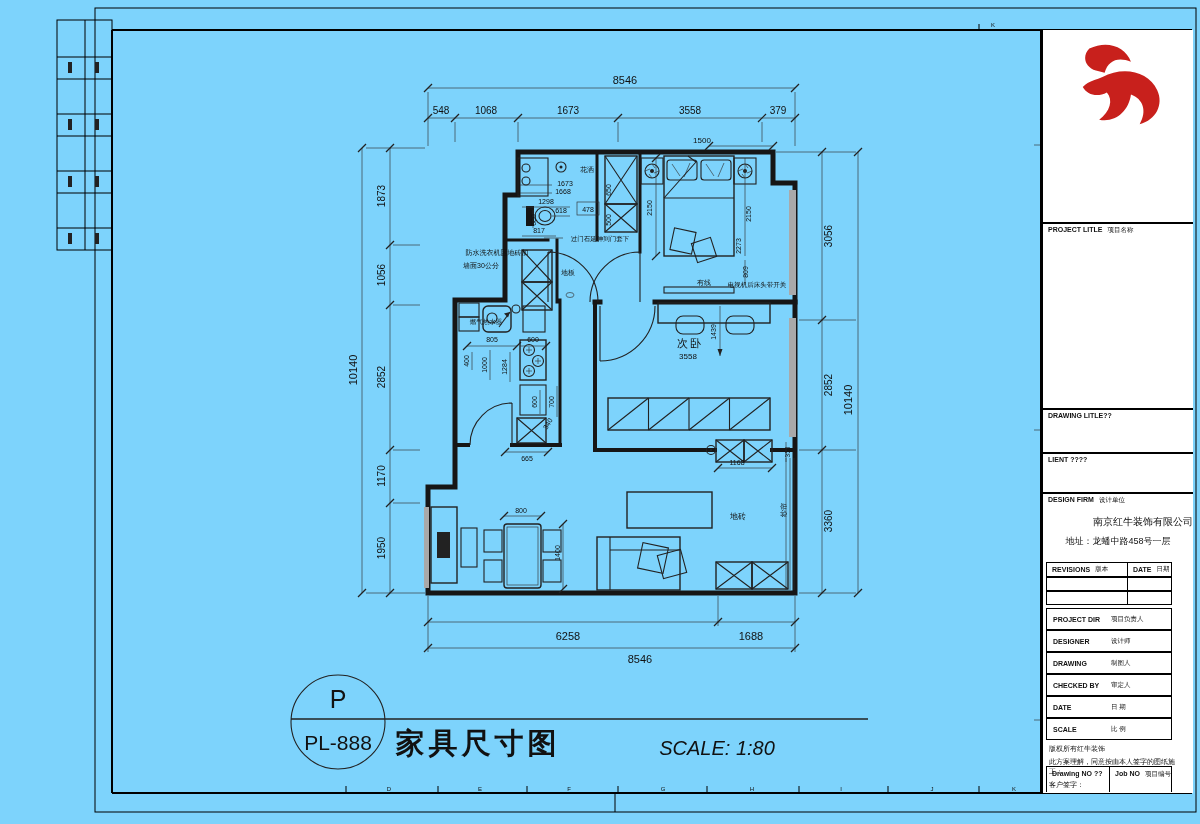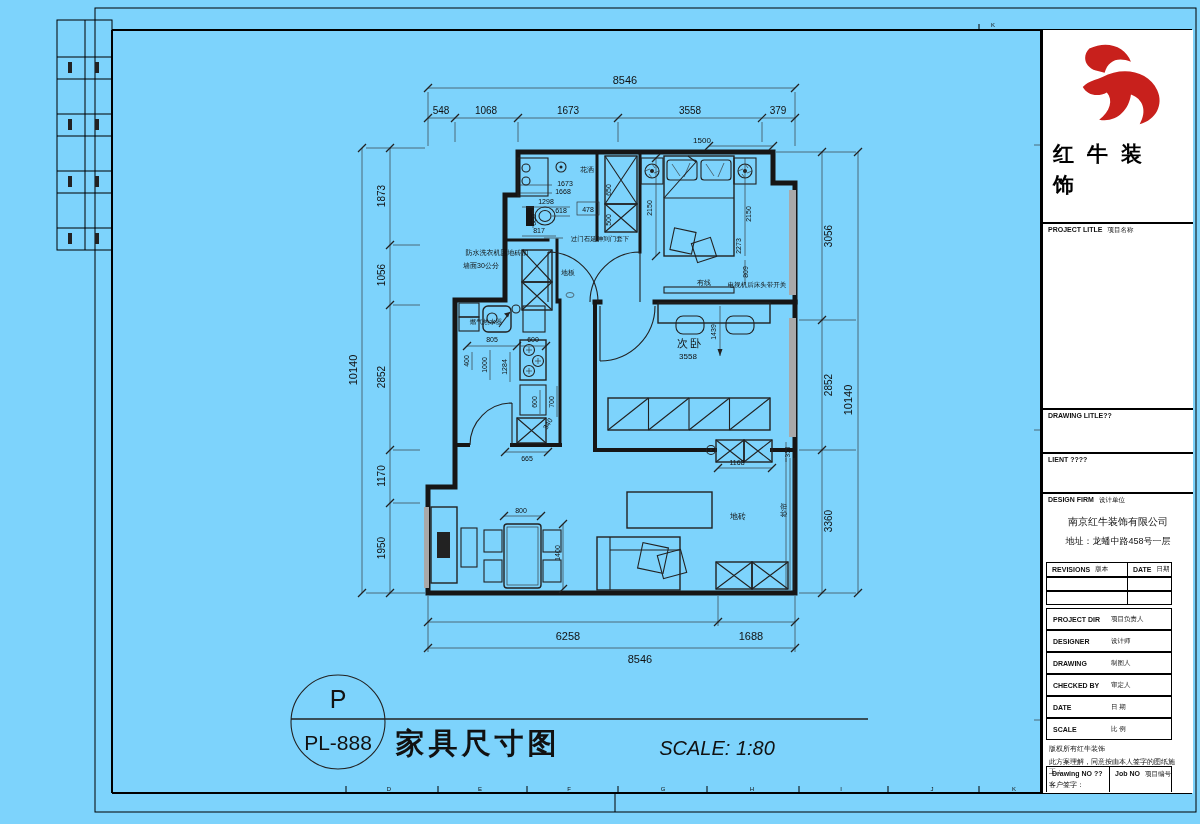--- a/index.html
+++ b/index.html
@@ -24,21 +24,21 @@
   .ft-scale{font-size:20px;font-style:italic;}
   
   .tblock{position:absolute;left:1040px;top:30px;width:150px;height:763px;
           border-left:3px solid #000;background:#fff;}
   .tb-abs{position:absolute;}
   .tb-line{position:absolute;left:0;width:100%;border-top:2px solid #000;}
   .brand{position:absolute;left:10px;top:108px;width:132px;font-weight:bold;
          font-size:21px;line-height:31px;letter-spacing:13px;color:#000;}
   .lbl{font-size:7px;font-weight:bold;white-space:nowrap;}
   .lbl .zh{font-weight:normal;font-size:6.5px;margin-left:5px;}
-  .company{position:absolute;left:0;width:100%;text-align:center;font-size:10px;}
+  .company{position:absolute;left:0;width:100%;text-align:right;font-size:10px;}
   .addr{position:absolute;left:0;width:100%;text-align:center;font-size:9px;}
   .trow{position:absolute;left:3px;width:126px;height:22px;border:1px solid #000;
         display:flex;align-items:center;padding-left:6px;box-sizing:border-box;}
   .trow .en{font-size:7px;font-weight:bold;width:58px;}
   .trow .zh{font-size:6.5px;}
   .cells{position:absolute;left:3px;width:126px;box-sizing:border-box;border:1px solid #000;display:flex;}
   .cells>div{flex:1;display:flex;align-items:center;padding-left:5px;box-sizing:border-box;}
   .cells>div+div{border-left:1px solid #000;}
   .sig{position:absolute;left:6px;width:138px;font-size:7px;line-height:10px;}
   .sig div{margin-bottom:3px;}
@@ -407,21 +407,20 @@
   </g>
 </svg>
 
 <div class="tblock">
   <svg class="tb-abs" style="left:22px;top:12px;" width="110" height="92" viewBox="0 0 100 84">
     <g fill="#c8201c">
       <path d="M22,6 C38,-2 55,4 60,18 C48,13 39,17 36,28 L28,26 C18,23 15,13 22,6 Z"></path>
       <path d="M34,32 C52,22 76,26 84,44 C90,57 83,71 68,75 C75,63 71,52 60,48 C58,63 46,74 31,71 C41,63 44,53 38,46 C29,51 20,48 16,41 C22,35 28,35 34,32 Z"></path>
     </g>
   </svg>
-  <div class="brand"><span>红牛装</span><br><span>饰</span></div>
 
   <div class="tb-line" style="top:192px;"></div>
   <div class="tb-abs lbl" style="left:5px;top:196px;">
     <span>PROJECT LITLE</span><span class="zh">项目名称</span>
   </div>
 
   <div class="tb-line" style="top:378px;"></div>
   <div class="tb-abs lbl" style="left:5px;top:382px;">
     <span>DRAWING LITLE??</span>
   </div>

